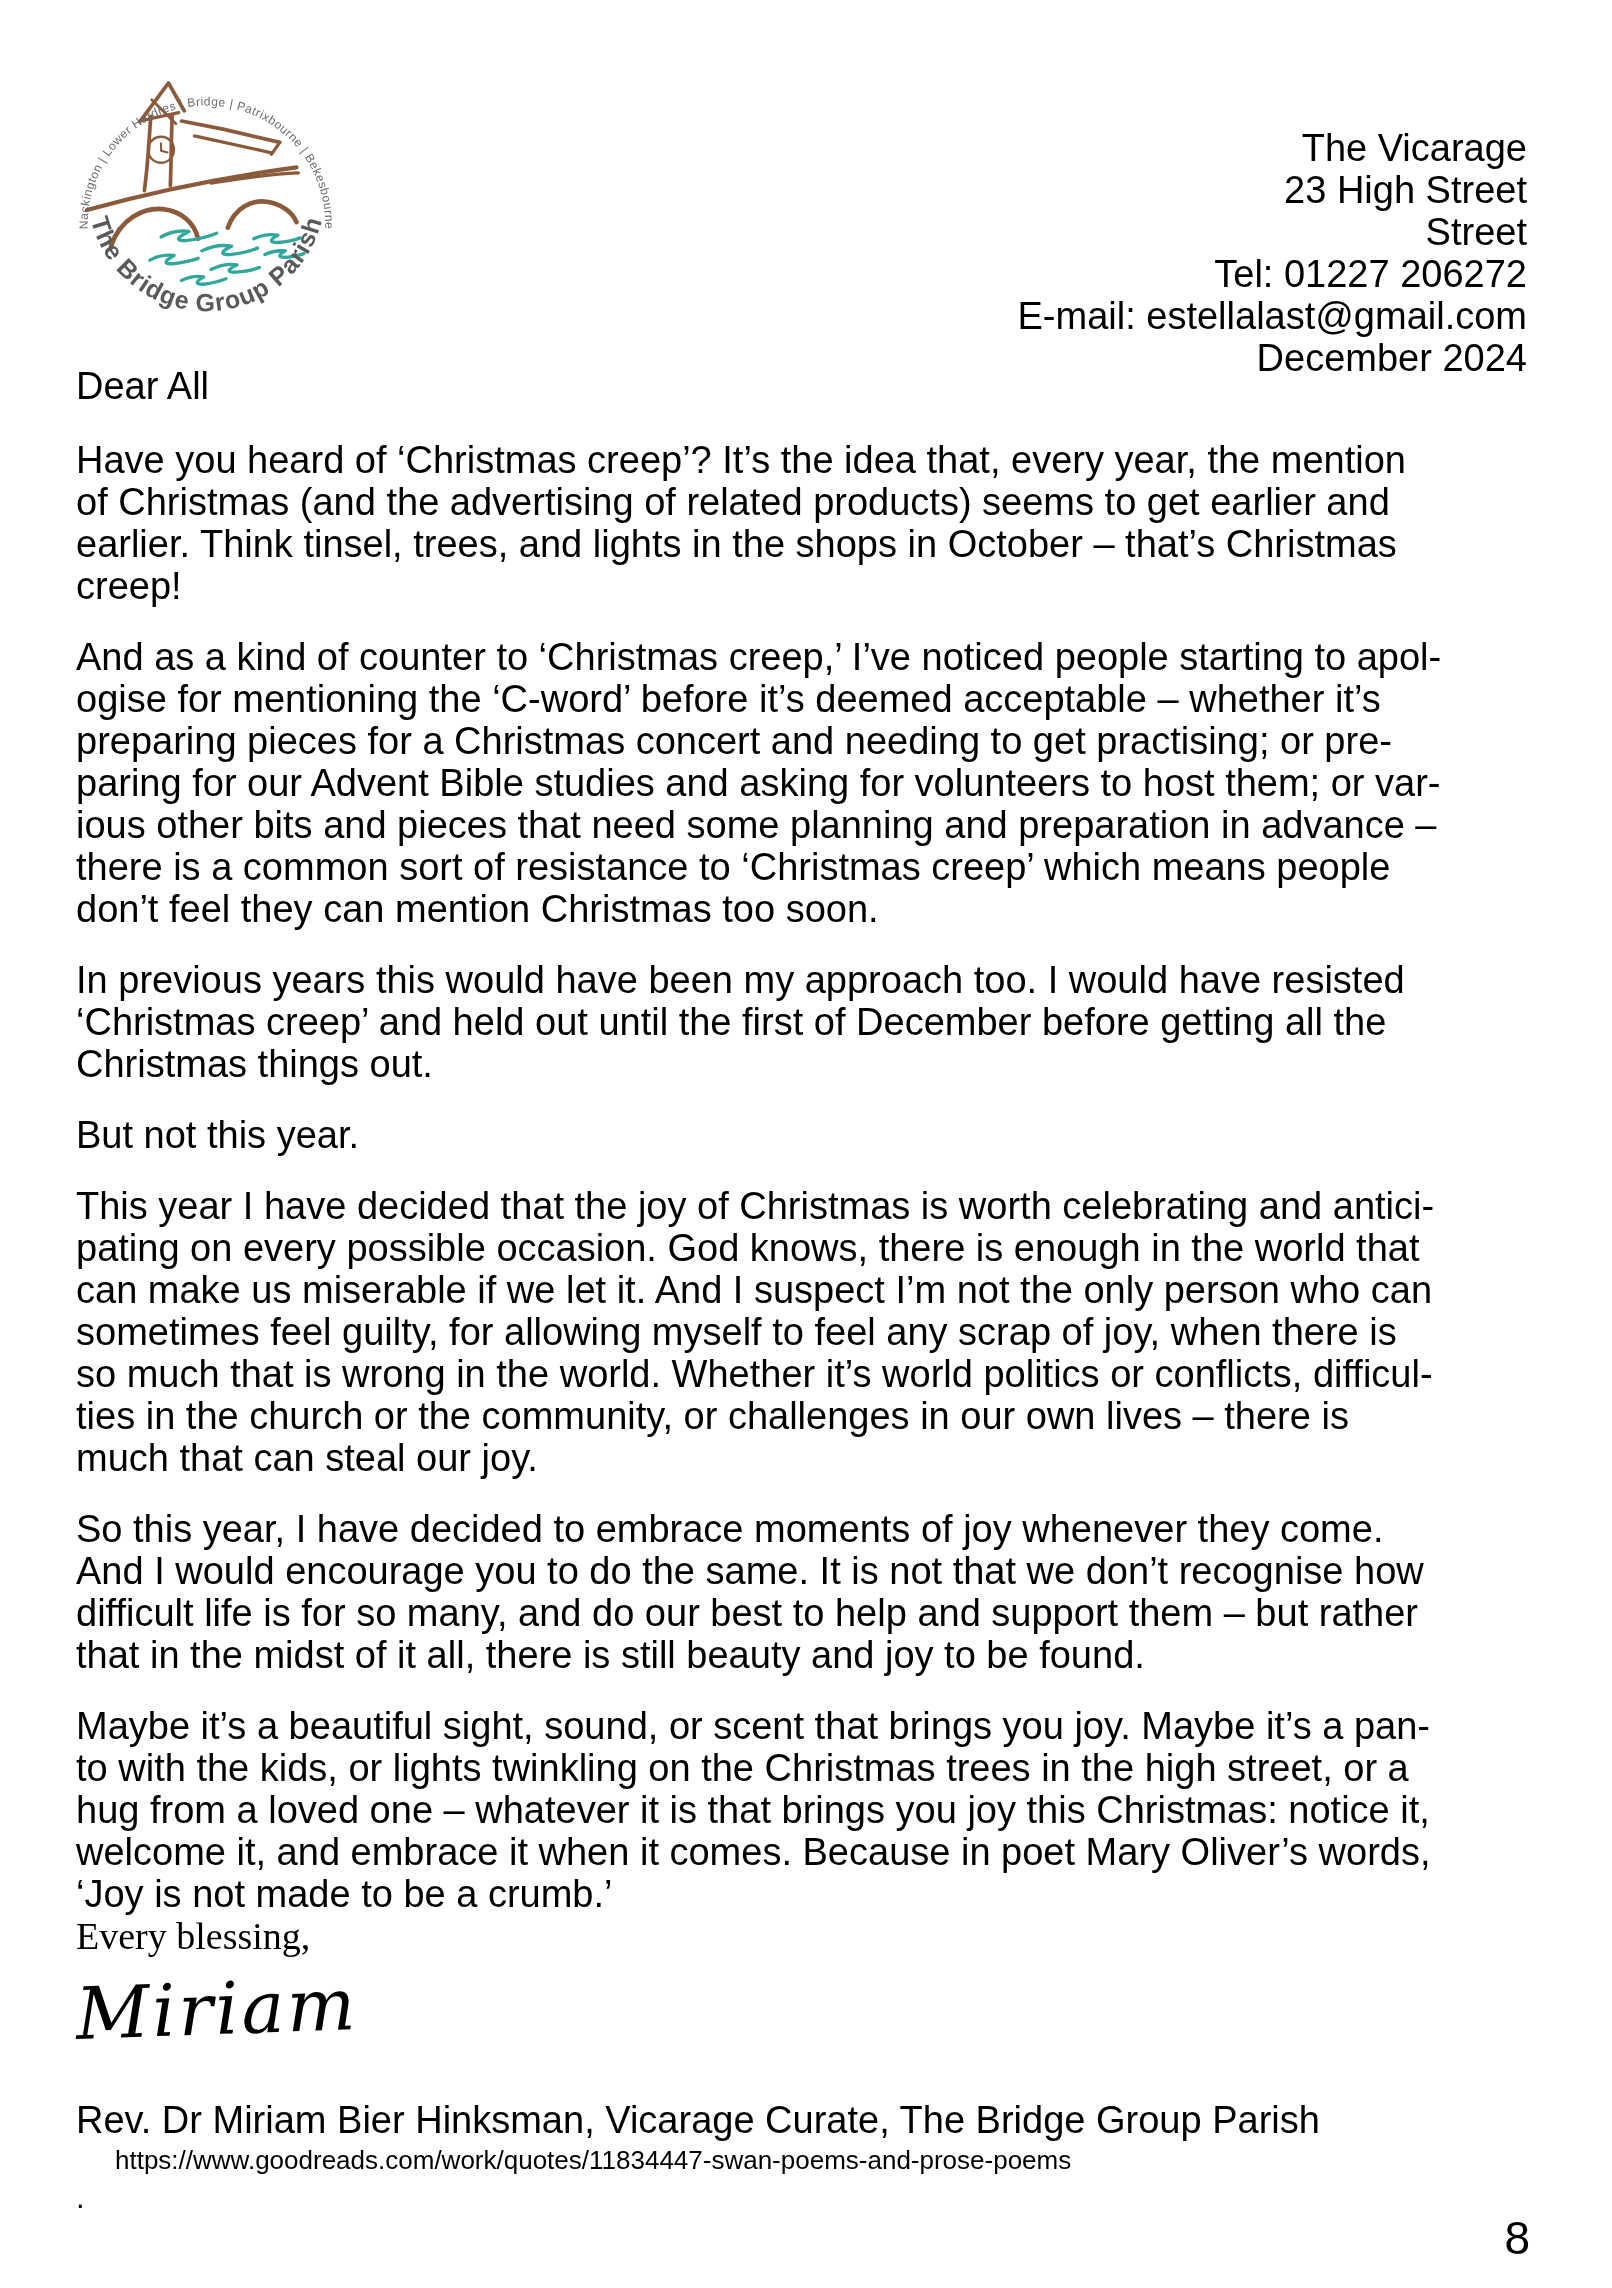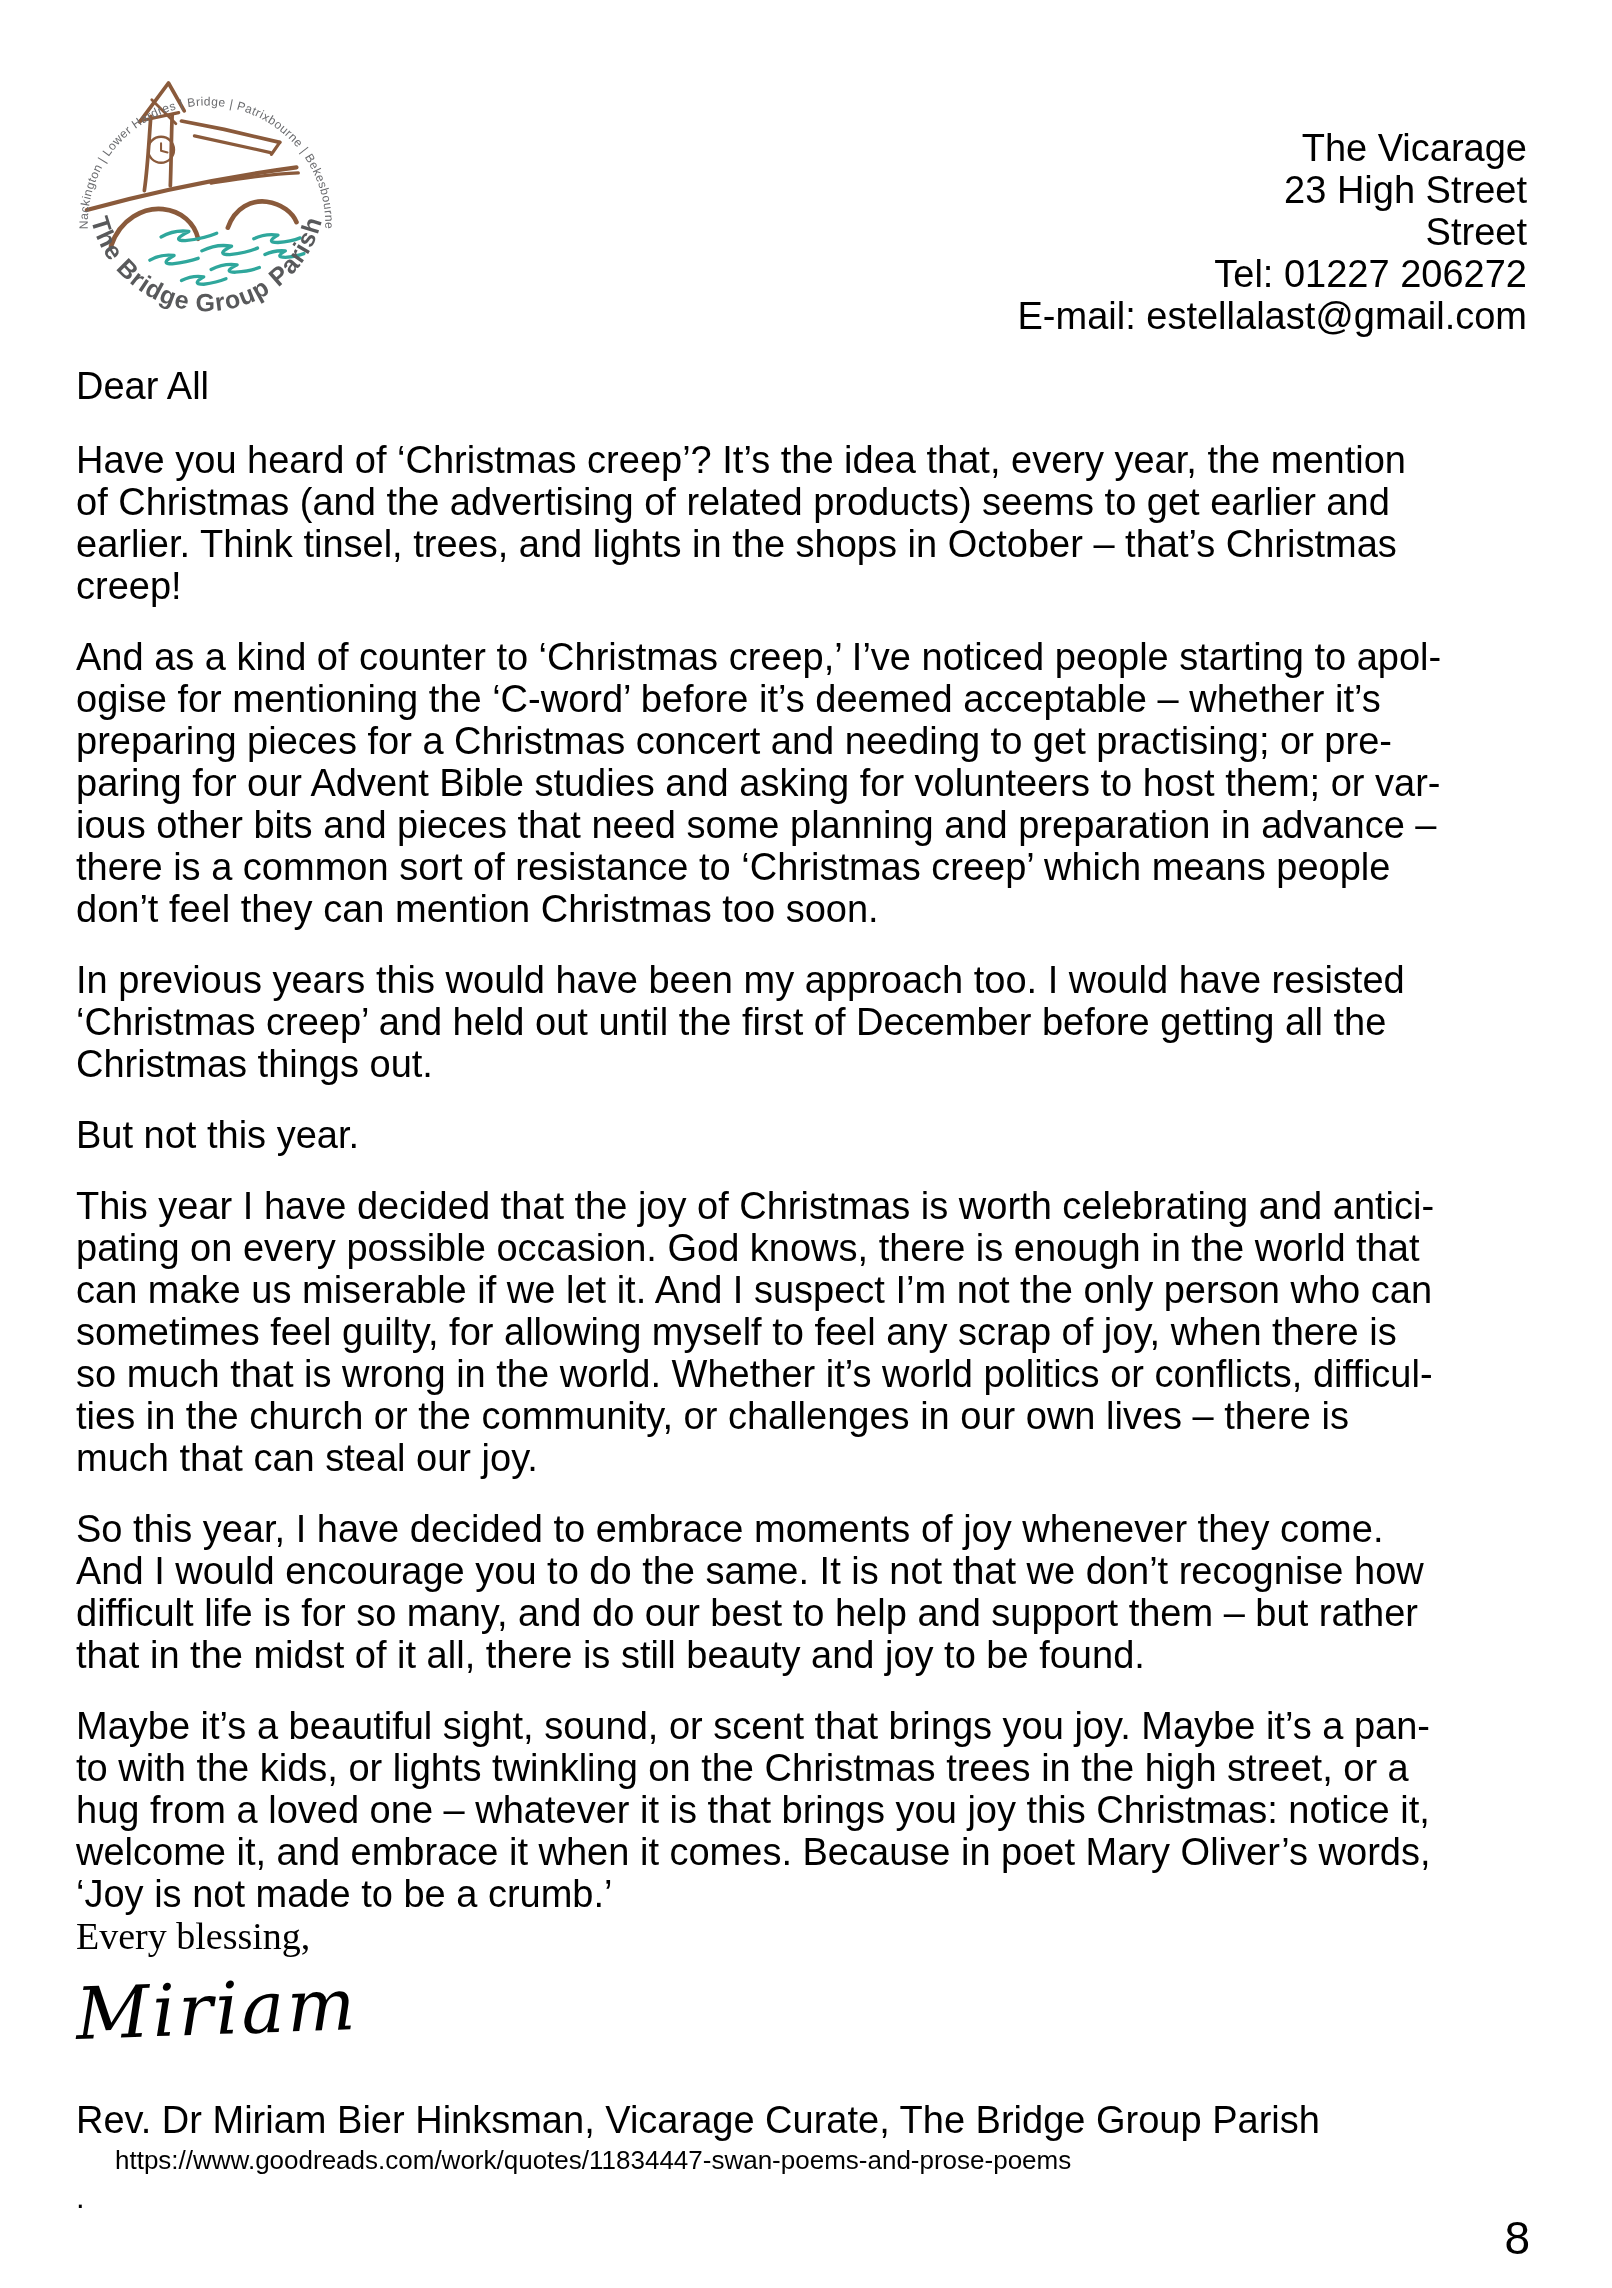--- a/index.html
+++ b/index.html
@@ -88,20 +88,21 @@
       <textPath href="#arcParish" startOffset="50%" text-anchor="middle">The Bridge Group Parish</textPath>
     </text>
   </svg>
 
   <div class="sender">
     <div>The Vicarage</div>
     <div>23 High Street</div>
     <div>Street</div>
     <div>Tel: 01227 206272</div>
     <div>E-mail: estellalast@gmail.com</div>
+    <div>December 2024</div>
   </div>
 
   <div class="letter">
     <div class="salutation">Dear All</div>
     <div class="para">Have you heard of ‘Christmas creep’? It’s the idea that, every year, the mention
 of Christmas (and the advertising of related products) seems to get earlier and
 earlier. Think tinsel, trees, and lights in the shops in October – that’s Christmas
 creep!</div>
     <div class="para">And as a kind of counter to ‘Christmas creep,’ I’ve noticed people starting to apol-
 ogise for mentioning the ‘C-word’ before it’s deemed acceptable – whether it’s

